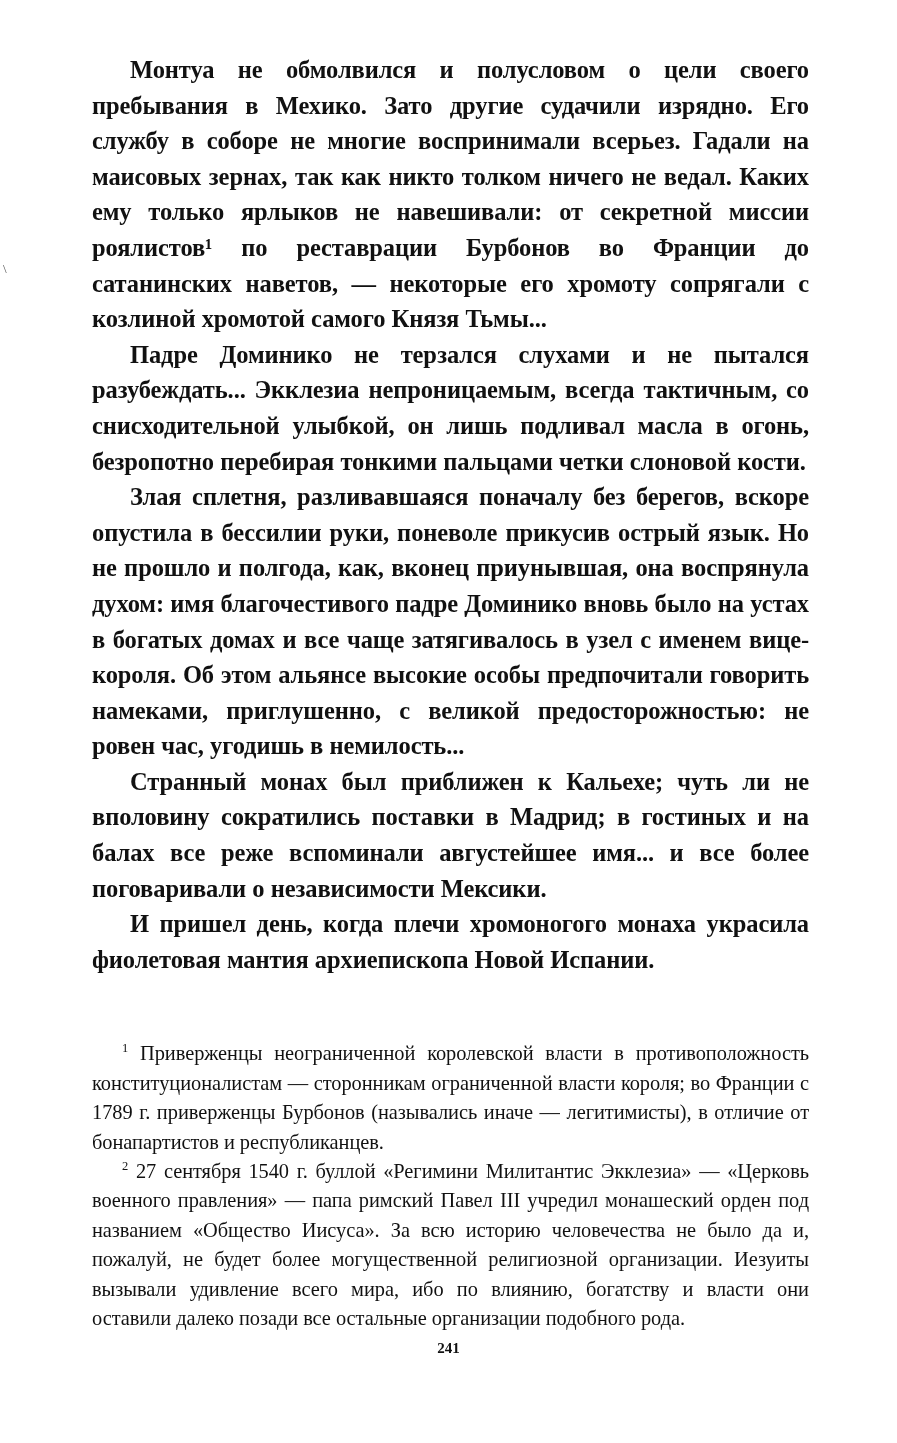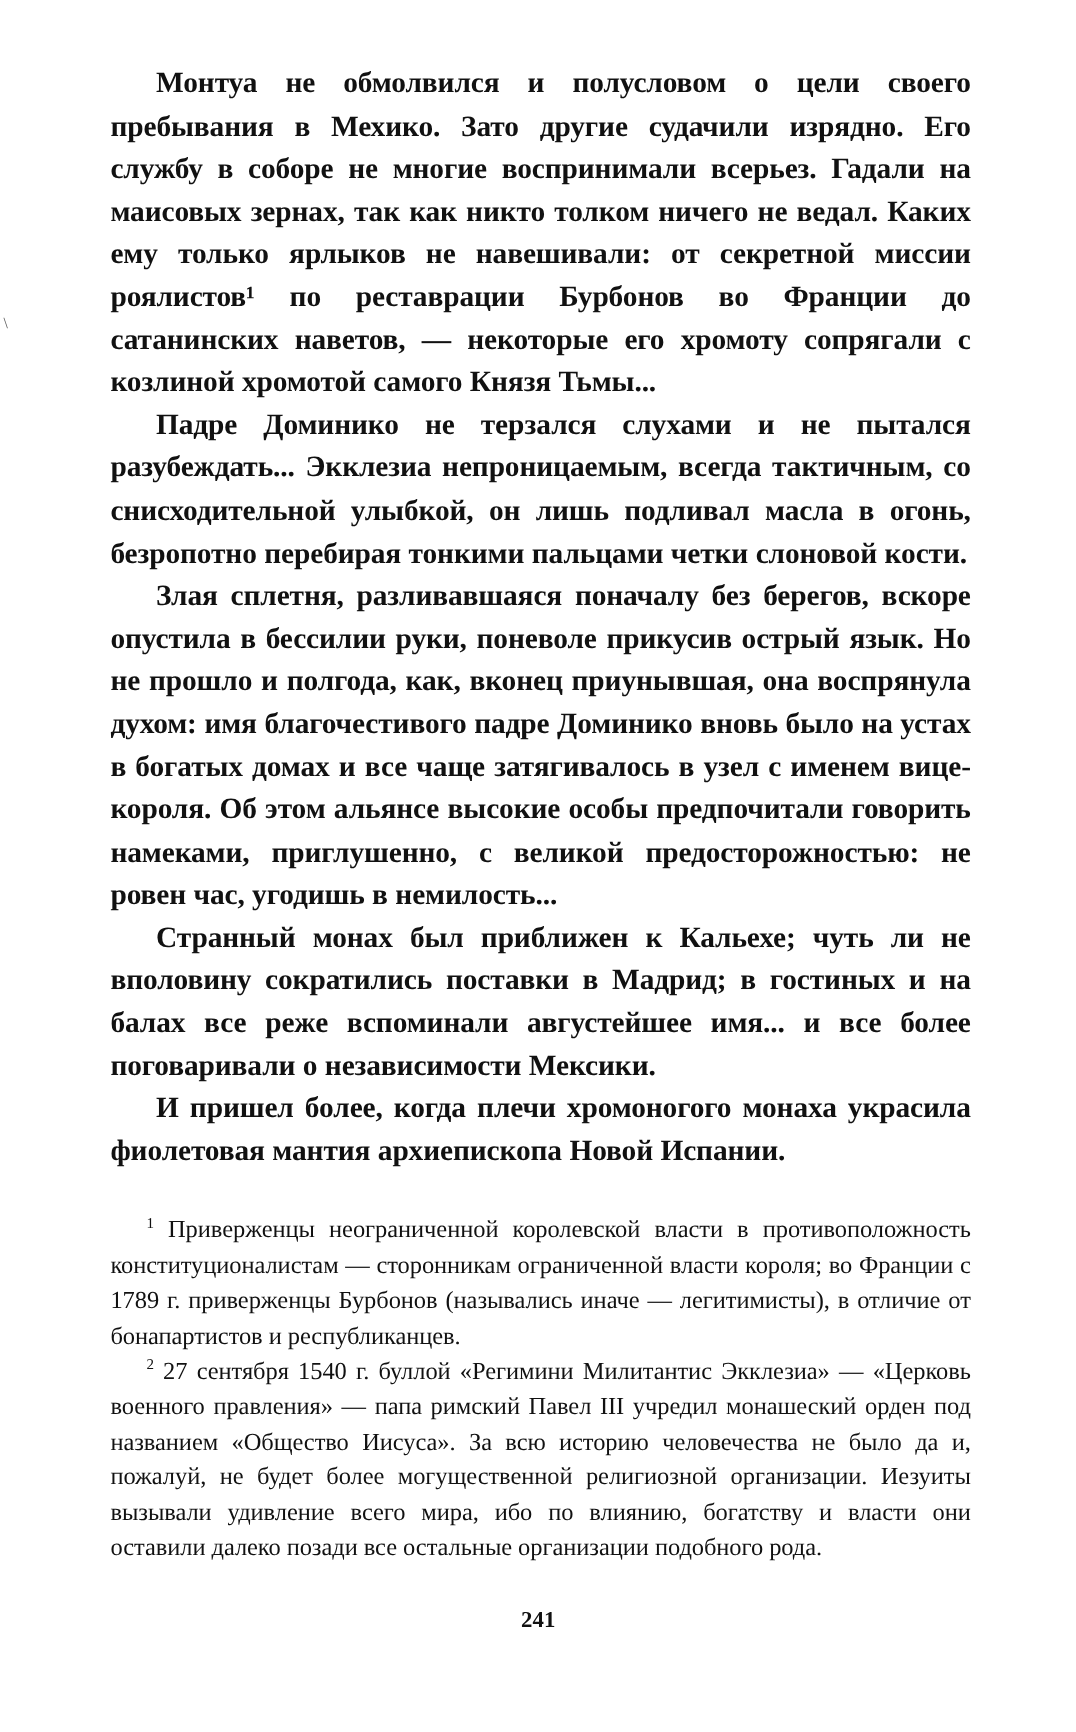--- a/index.html
+++ b/index.html
@@ -47,21 +47,21 @@
     margin-bottom: 0;
   }
   .footnote-rule {
     margin-top: 22px;
     margin-left: 0;
     width: 100%;
     height: 0;
     border: none;
   }
   .footnotes {
-    margin-top: 12px;
+    margin-top: 40px;
   }
   .footnotes p {
     margin: 0;
     text-indent: 30px;
     text-align: justify;
     font-size: 20.4px;
     line-height: 29.4px;
     letter-spacing: -0.05px;
   }
   .footnotes sup {
@@ -70,36 +70,36 @@
     line-height: 0;
   }
   .page-number {
     position: absolute;
     left: 0;
     right: 0;
     top: 1340px;
     text-align: center;
     font-family: "Liberation Serif", "DejaVu Serif", serif;
     font-weight: bold;
-    font-size: 19px;
+    font-size: 15px;
   }
 </style>
 </head>
 <body>
 
 <div class="page">
 
   <div class="edge-mark">\</div>
 
   <div class="body-text">
     <p>Монтуа не обмолвился и полусловом о цели своего пребывания в Мехико. Зато другие судачили изрядно. Его службу в соборе не многие воспринимали всерьез. Гадали на маисовых зернах, так как никто толком ничего не ведал. Каких ему только ярлыков не навешивали: от секретной миссии роялистов¹ по реставрации Бурбонов во Франции до сатанинских наветов, — некоторые его хромоту сопрягали с козлиной хромотой самого Князя Тьмы...</p>
     <p>Падре Доминико не терзался слухами и не пытался разубеждать... Экклезиа непроницаемым, всегда тактичным, со снисходительной улыбкой, он лишь подливал масла в огонь, безропотно перебирая тонкими пальцами четки слоновой кости.</p>
     <p>Злая сплетня, разливавшаяся поначалу без берегов, вскоре опустила в бессилии руки, поневоле прикусив острый язык. Но не прошло и полгода, как, вконец приунывшая, она воспрянула духом: имя благочестивого падре Доминико вновь было на устах в богатых домах и все чаще затягивалось в узел с именем вице-короля. Об этом альянсе высокие особы предпочитали говорить намеками, приглушенно, с великой предосторожностью: не ровен час, угодишь в немилость...</p>
     <p>Странный монах был приближен к Кальехе; чуть ли не вполовину сократились поставки в Мадрид; в гостиных и на балах все реже вспоминали августейшее имя... и все более поговаривали о независимости Мексики.</p>
-    <p class="last-block">И пришел более, когда плечи хромоногого монаха украсила фиолетовая мантия архиепископа Новой Испании.</p>
+    <p class="last-block">И пришел день, когда плечи хромоногого монаха украсила фиолетовая мантия архиепископа Новой Испании.</p>
   </div>
 
   <hr class="footnote-rule">
 
   <div class="footnotes">
     <p><sup>1</sup> <span>Приверженцы неограниченной королевской власти в противоположность конституционалистам — сторонникам ограниченной власти короля; во Франции с 1789 г. приверженцы Бурбонов (назывались иначе — легитимисты), в отличие от бонапартистов и республиканцев.</span></p>
     <p><sup>2</sup> <span>27 сентября 1540 г. буллой «Регимини Милитантис Экклезиа» — «Церковь военного правления» — папа римский Павел III учредил монашеский орден под названием «Общество Иисуса». За всю историю человечества не было да и, пожалуй, не будет более могущественной религиозной организации. Иезуиты вызывали удивление всего мира, ибо по влиянию, богатству и власти они оставили далеко позади все остальные организации подобного рода.</span></p>
   </div>
 
 </div>

